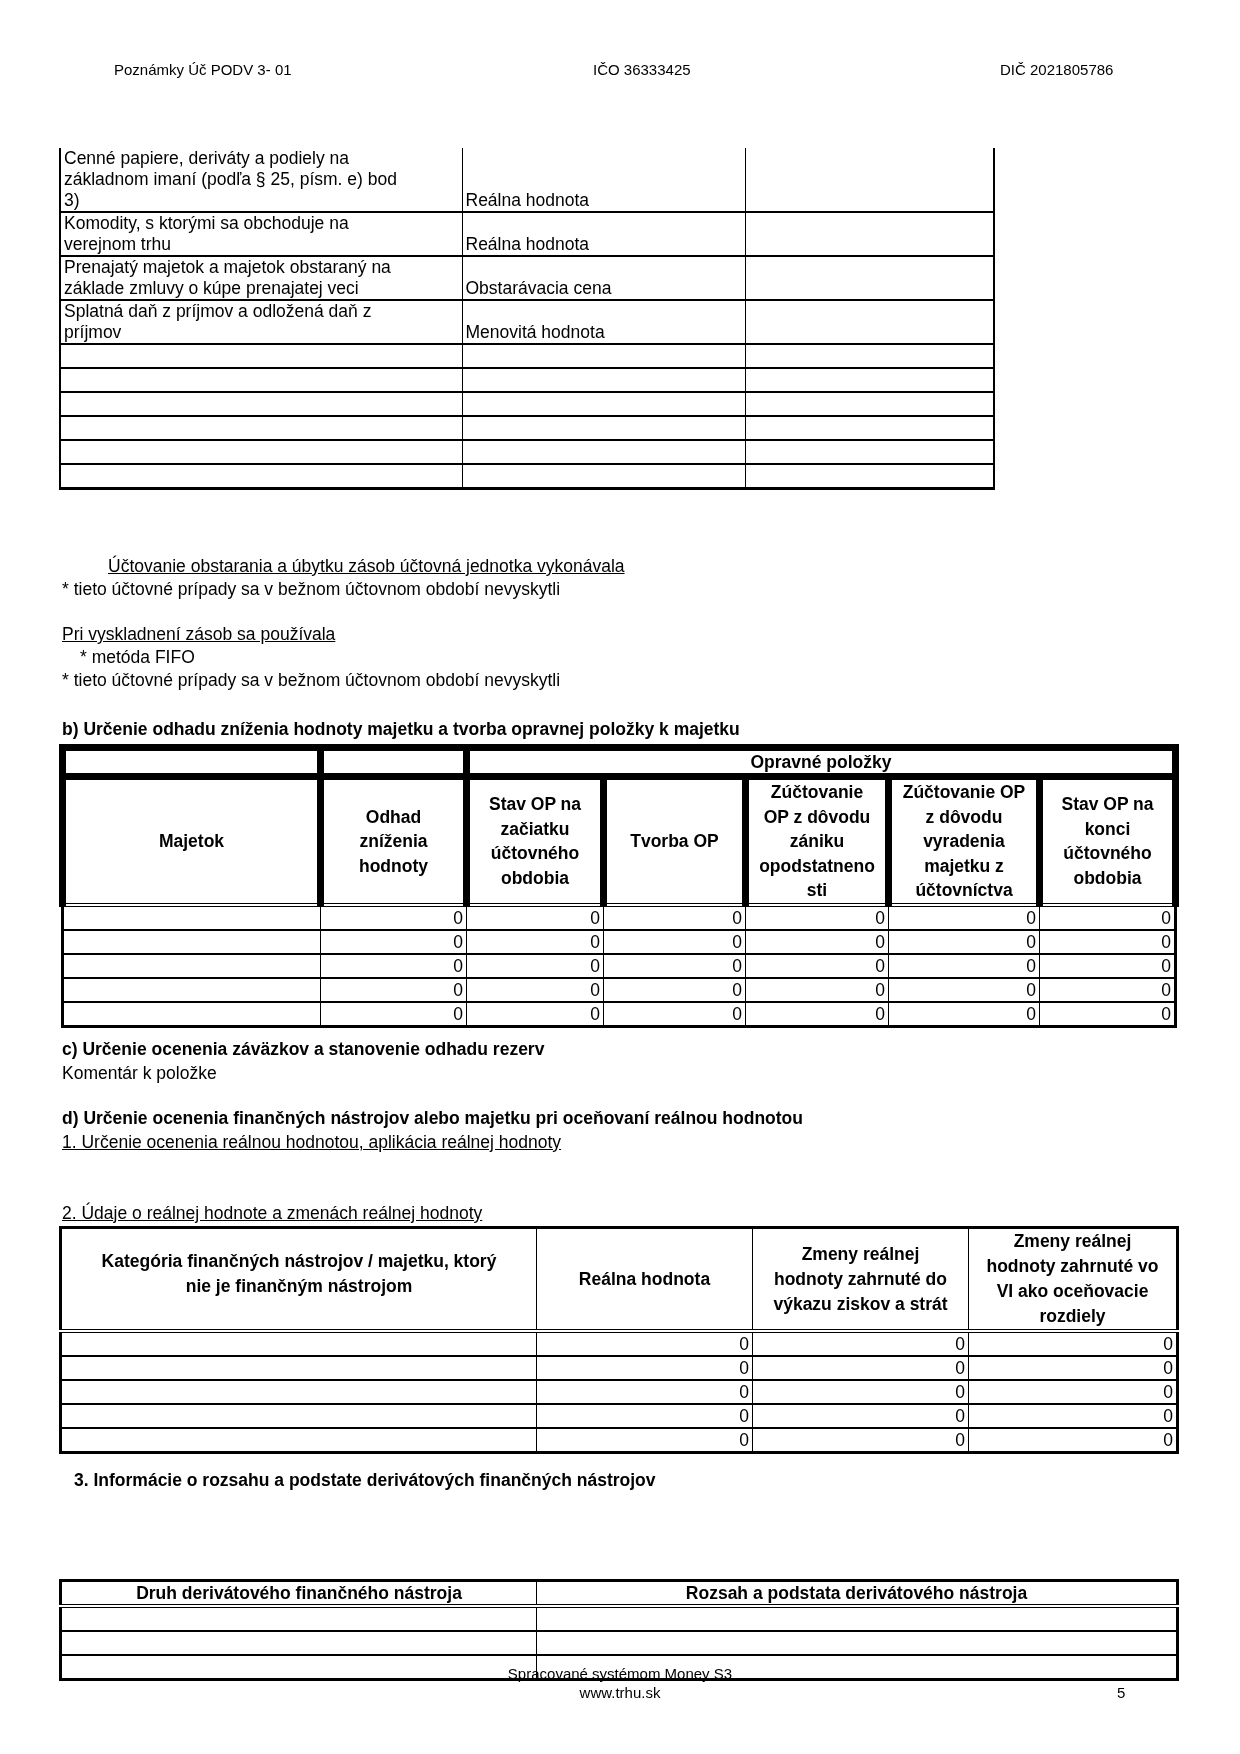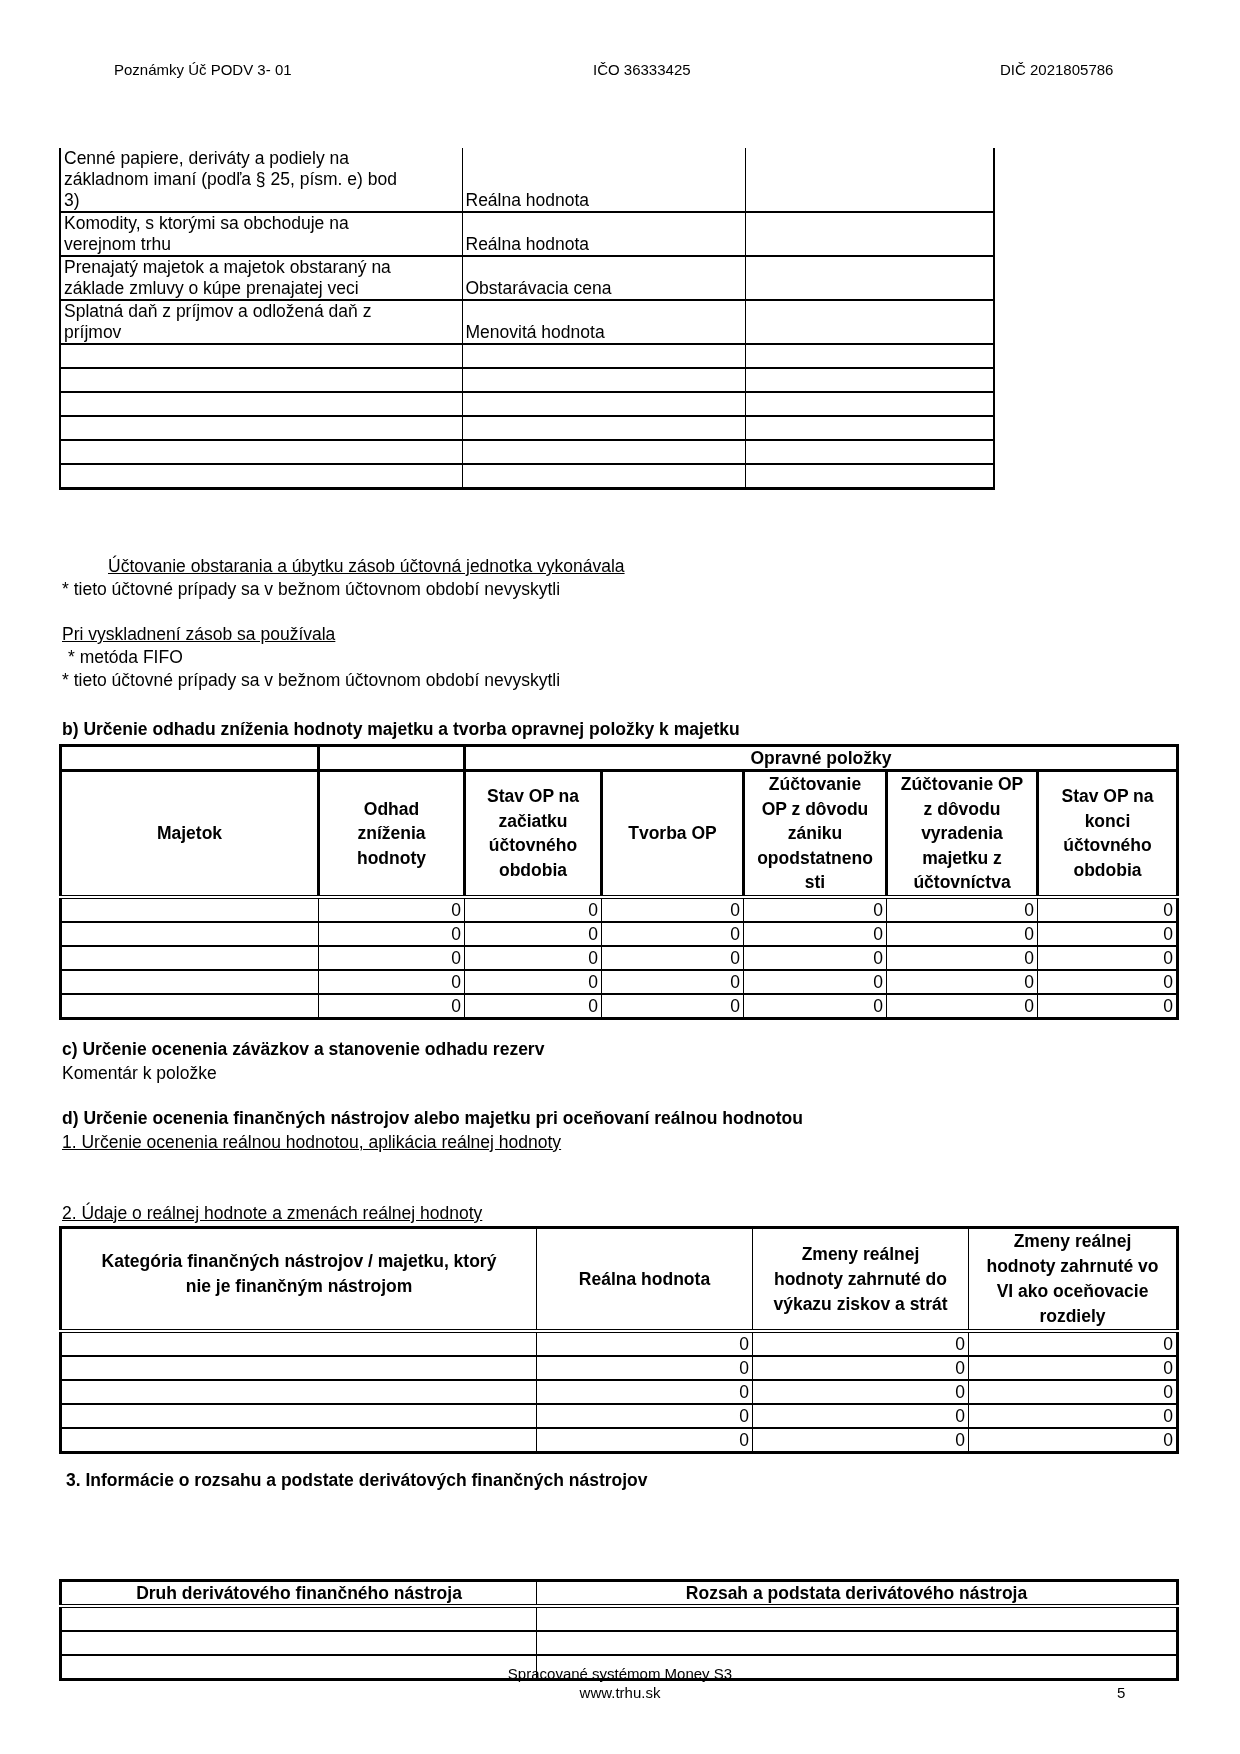--- a/index.html
+++ b/index.html
@@ -13,21 +13,21 @@
   #t1 { left:59px; top:148px; width:936px; border-left:2.5px solid #000; border-right:2.5px solid #000; border-bottom:3px solid #000; }
   #t1 td { border-bottom:2px solid #000; border-right:1px solid #000; }
   #t1 td:last-child { border-right:none; }
   #t1 tr.empty td { height:22px; }
   .line { display:block; }
   
   .u { text-decoration:underline; }
   .b { font-weight:bold; }
   
   #tb { left:59px; top:744px; width:1120px; border:3px solid #000; }
-  #tb th { border:3px solid #000000; font-weight:bold; text-align:center; vertical-align:middle; line-height:24.5px; padding:0 2px; }
+  #tb th { border:7px solid #000000; font-weight:bold; text-align:center; vertical-align:middle; line-height:24.5px; padding:0 2px; }
   #tb thead tr:last-child th { border-bottom:4px double #000; }
   #tb td { border-right:1px solid #000; border-bottom:2px solid #000; text-align:right; height:22px; line-height:21px; }
   #tb td:first-child { text-align:left; }
   
   #td2 { left:59px; top:1226px; width:1120px; border:3px solid #000; }
   #td2 th { border:1px solid #000; font-weight:bold; text-align:center; vertical-align:middle; line-height:25px; padding:0 2px; }
   #td2 thead th { border-bottom:4px double #000; }
   #td2 td { border-right:1px solid #000; border-bottom:2px solid #000; text-align:right; height:22px; line-height:21px; }
   #td2 td:first-child { text-align:left; }
   
@@ -123,21 +123,21 @@
         </td>
         <td></td>
         <td></td>
       </tr>
     </tbody>
 </table>
 
 <div class="abs u" style="left:76px;top:556px;margin-left:32px;">Účtovanie obstarania a úbytku zásob účtovná jednotka vykonávala</div>
 <div class="abs" style="left:62px;top:579px;">* tieto účtovné prípady sa v bežnom účtovnom období nevyskytli</div>
 <div class="abs u" style="left:62px;top:624px;">Pri vyskladnení zásob sa používala</div>
-<div class="abs" style="left:68px;top:647px;">* metóda FIFO</div>
+<div class="abs" style="left:80px;top:647px;">* metóda FIFO</div>
 <div class="abs" style="left:62px;top:670px;">* tieto účtovné prípady sa v bežnom účtovnom období nevyskytli</div>
 
 <div class="abs b" style="left:62px;top:719px;">b) Určenie odhadu zníženia hodnoty majetku a tvorba opravnej položky k majetku</div>
 <table id="tb">
   <colgroup>
     <col style="width:258px">
       <col style="width:146px">
       <col style="width:137px">
       <col style="width:142px">
       <col style="width:143px">
@@ -302,21 +302,21 @@
       </tr>
       <tr>
         <td></td>
         <td>0</td>
         <td>0</td>
         <td>0</td>
       </tr>
     </tbody>
 </table>
 
-<div class="abs b" style="left:66px;top:1470px;">3. Informácie o rozsahu a podstate derivátových finančných nástrojov</div>
+<div class="abs b" style="left:74px;top:1470px;">3. Informácie o rozsahu a podstate derivátových finančných nástrojov</div>
 <table id="td3">
   <colgroup>
       <col style="width:476px">
       <col>
     </colgroup>
   <thead>
       <tr id="td3-head">
         <th>Druh derivátového finančného nástroja</th>
         <th>Rozsah a podstata derivátového nástroja</th>
       </tr>

